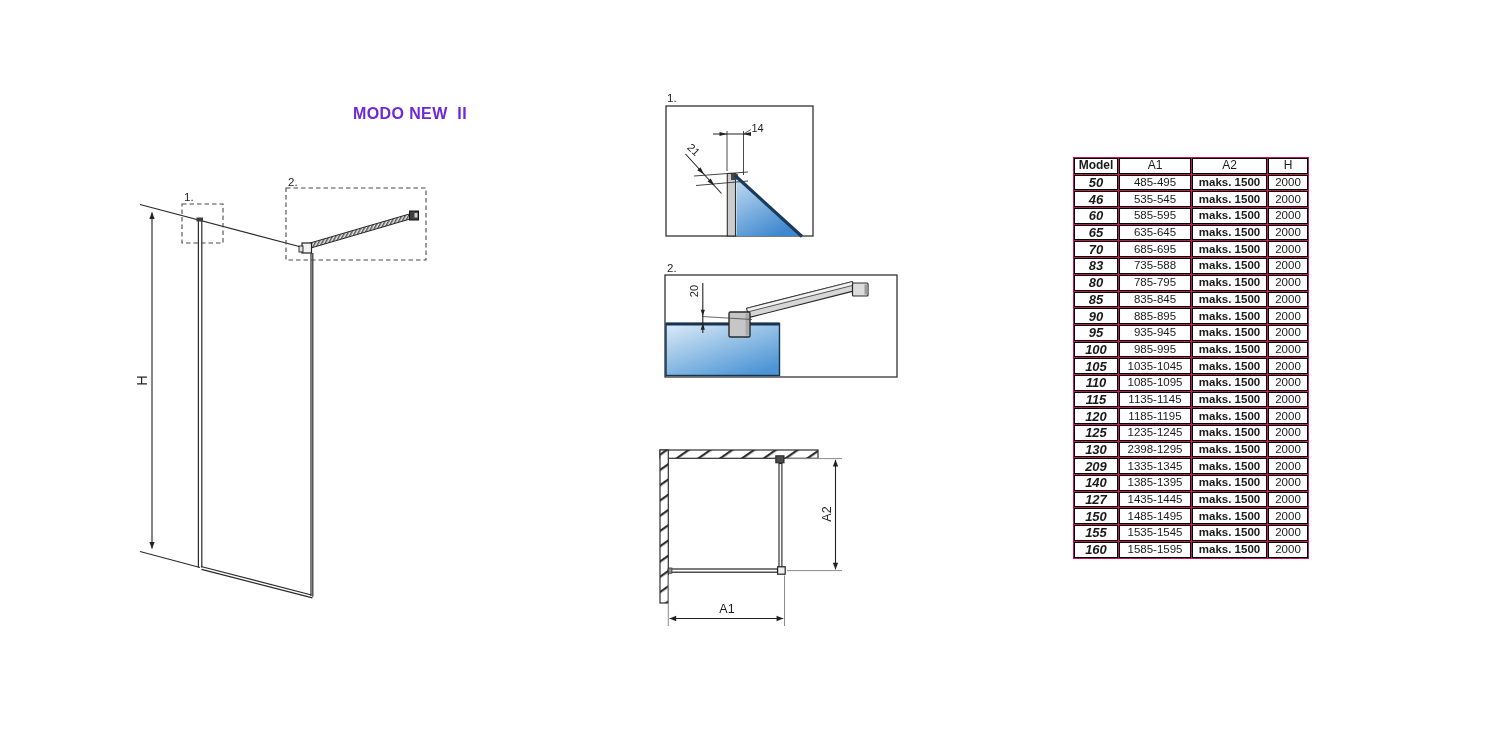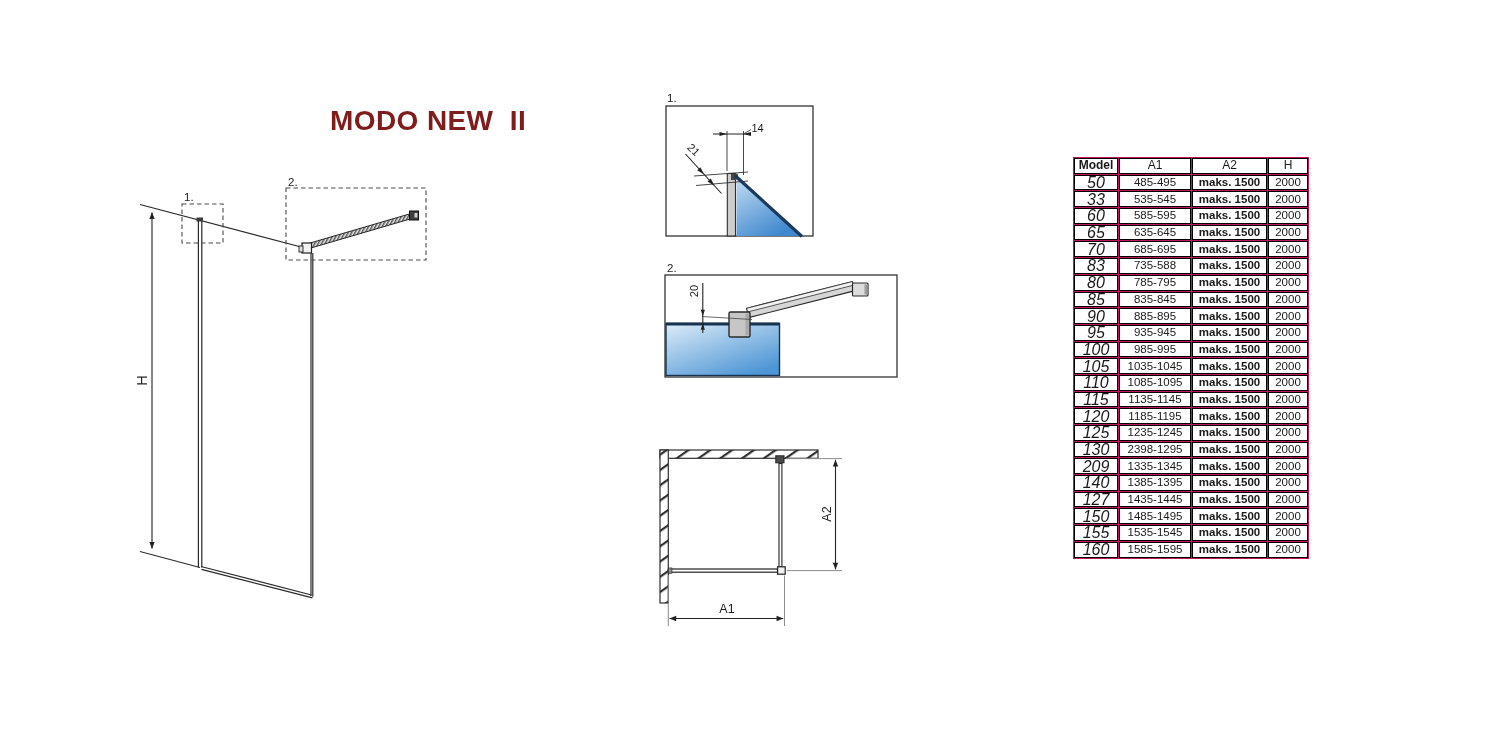--- a/index.html
+++ b/index.html
@@ -3,21 +3,21 @@
 <meta charset="utf-8">
 <style>
   html,body{margin:0;padding:0;}
   body{
     width:1500px;height:756px;background:#ffffff;position:relative;overflow:hidden;
     font-family:"Liberation Sans",sans-serif;color:#1a1a1a;
   }
   .stage{position:absolute;inset:0;}
   .title{
     position:absolute;left:330px;top:105px;width:160px;text-align:center;
-    font-size:28px;font-weight:bold;letter-spacing:.4px;color:#7f1d1d;white-space:pre;
+    font-size:16px;font-weight:bold;letter-spacing:.4px;color:#6d28d9;white-space:pre;
   }
   svg{position:absolute;overflow:visible;}
   svg text{font-family:"Liberation Sans",sans-serif;fill:#1f1f1f;}
   .dashed{fill:none;stroke:#4a4a4a;stroke-width:1.1;stroke-dasharray:4.5 3;}
   .thin{stroke:#2a2a2a;stroke-width:1.2;fill:none;}
   .ext{stroke:#8c8c8c;stroke-width:1;fill:none;}
   .dim{stroke:#222;stroke-width:1.1;fill:none;}
   
   .table-wrap{position:absolute;left:1073px;top:157px;}
   table.spec{border-collapse:separate;border-spacing:1px;background:#be185d;}
@@ -25,21 +25,21 @@
     border:1px solid #000;background:#fff;text-align:center;vertical-align:middle;
     padding:0 2px;height:13.7px;line-height:13px;
   }
   table.spec th{font-size:12px;font-weight:normal;}
   table.spec th.model-header{font-weight:bold;}
   .cell-model{width:38px;}
   .cell-a1{width:66px;}
   .cell-a2{width:69px;font-weight:bold;}
   .cell-h{width:34px;}
   table.spec td{font-size:11.5px;}
-  table.spec td.cell-model{font-weight:normal;font-style:italic;font-size:16px;}
+  table.spec td.cell-model{font-weight:bold;font-style:italic;font-size:13px;}
 </style>
 </head>
 <body>
 
 <div class="stage">
 
   <svg width="2" height="2" style="left:0;top:0" aria-hidden="true">
     <defs>
       <marker id="arr" viewBox="0 0 10 10" refX="9.4" refY="5" markerWidth="8" markerHeight="6.4" orient="auto-start-reverse">
         <path d="M0,1.2 L9.6,5 L0,8.8 Z" fill="#222"></path>
@@ -173,21 +173,21 @@
         </tr>
       </thead>
       <tbody>
           <tr>
             <td class="cell-model">50</td>
             <td class="cell-a1">485-495</td>
             <td class="cell-a2">maks. 1500</td>
             <td class="cell-h">2000</td>
           </tr>
           <tr>
-            <td class="cell-model">33</td>
+            <td class="cell-model">46</td>
             <td class="cell-a1">535-545</td>
             <td class="cell-a2">maks. 1500</td>
             <td class="cell-h">2000</td>
           </tr>
           <tr>
             <td class="cell-model">60</td>
             <td class="cell-a1">585-595</td>
             <td class="cell-a2">maks. 1500</td>
             <td class="cell-h">2000</td>
           </tr>

